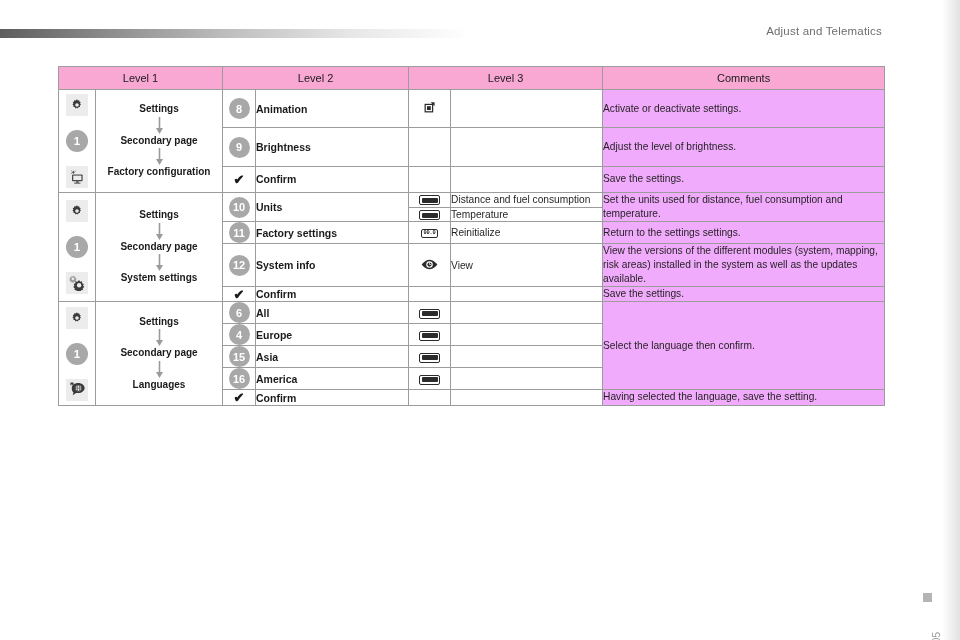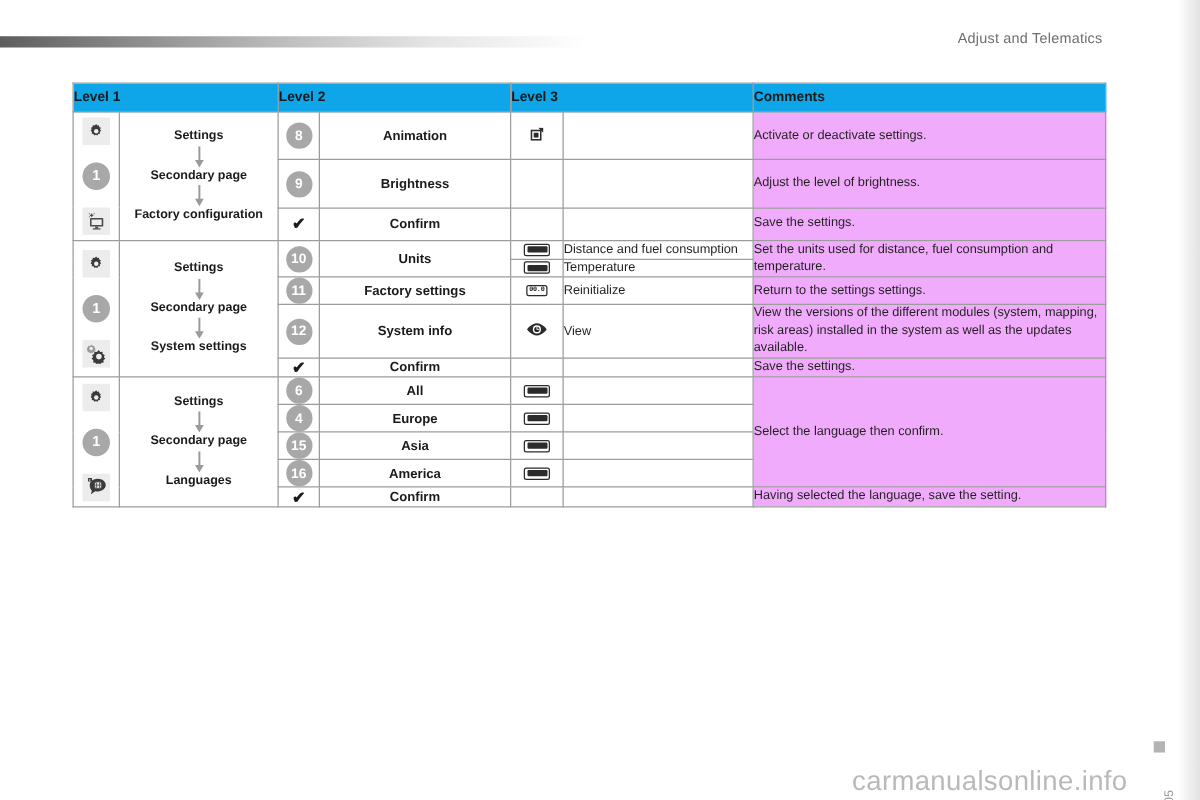--- a/index.html
+++ b/index.html
@@ -53,24 +53,24 @@
     table-layout: fixed;
     font-size: 10.2px;
     color: #231f20;
   }
   table.matrix td, table.matrix th {
     border: 1px solid #9c9c9c;
     padding: 0;
     vertical-align: middle;
   }
   thead th {
-    background: #0ea5e9;
+    background: #f9a8d4;
     font-size: 11px;
-    font-weight: bold;
-    text-align: left;
+    font-weight: normal;
+    text-align: center;
     height: 22px;
     color: #1a1a1a;
   }
 
   
   col.c-icon   { width: 37px; }
   col.c-path   { width: 127px; }
   col.c-num    { width: 33px; }
   col.c-l2     { width: 153px; }
   col.c-l3icon { width: 42px; }
@@ -148,21 +148,20 @@
     color: #1a1a1a;
     font-weight: bold;
     line-height: 1;
   }
   .l2-label {
     background: #ffffff;
     font-weight: bold;
     font-size: 10.5px;
     padding: 8px 0 8px 9px;
     color: #1a1a1a;
-    text-align: center;
   }
 
   
   .l3-icon-cell {
     background: #ffffff;
     text-align: center;
   }
   .l3-label {
     background: #ffffff;
     font-size: 10.2px;
@@ -536,17 +535,16 @@
           <td class="l3-icon-cell"></td>
           <td class="l3-label"></td>
           <td class="comment-cell">Having selected the language, save the setting.</td>
         </tr>
 
       </tbody>
     </table>
   </div>
 
   <div class="folio-square"></div>
-  <div class="watermark">carmanualsonline.info</div>
   <div class="folio">405</div>
 
   <div class="right-edge"></div>
 </div>
 
 </body></html>

